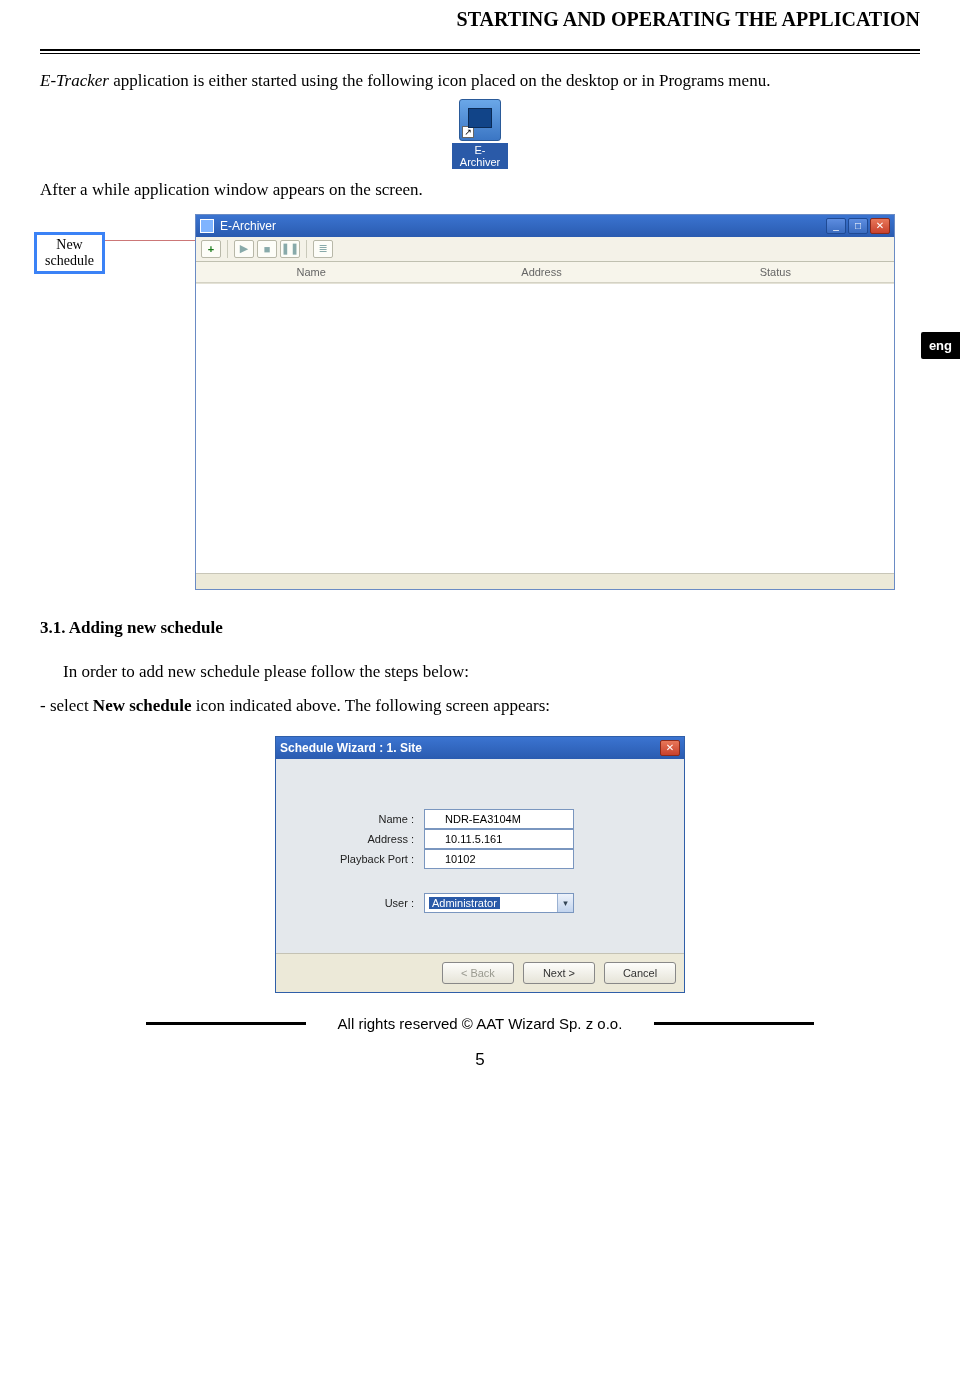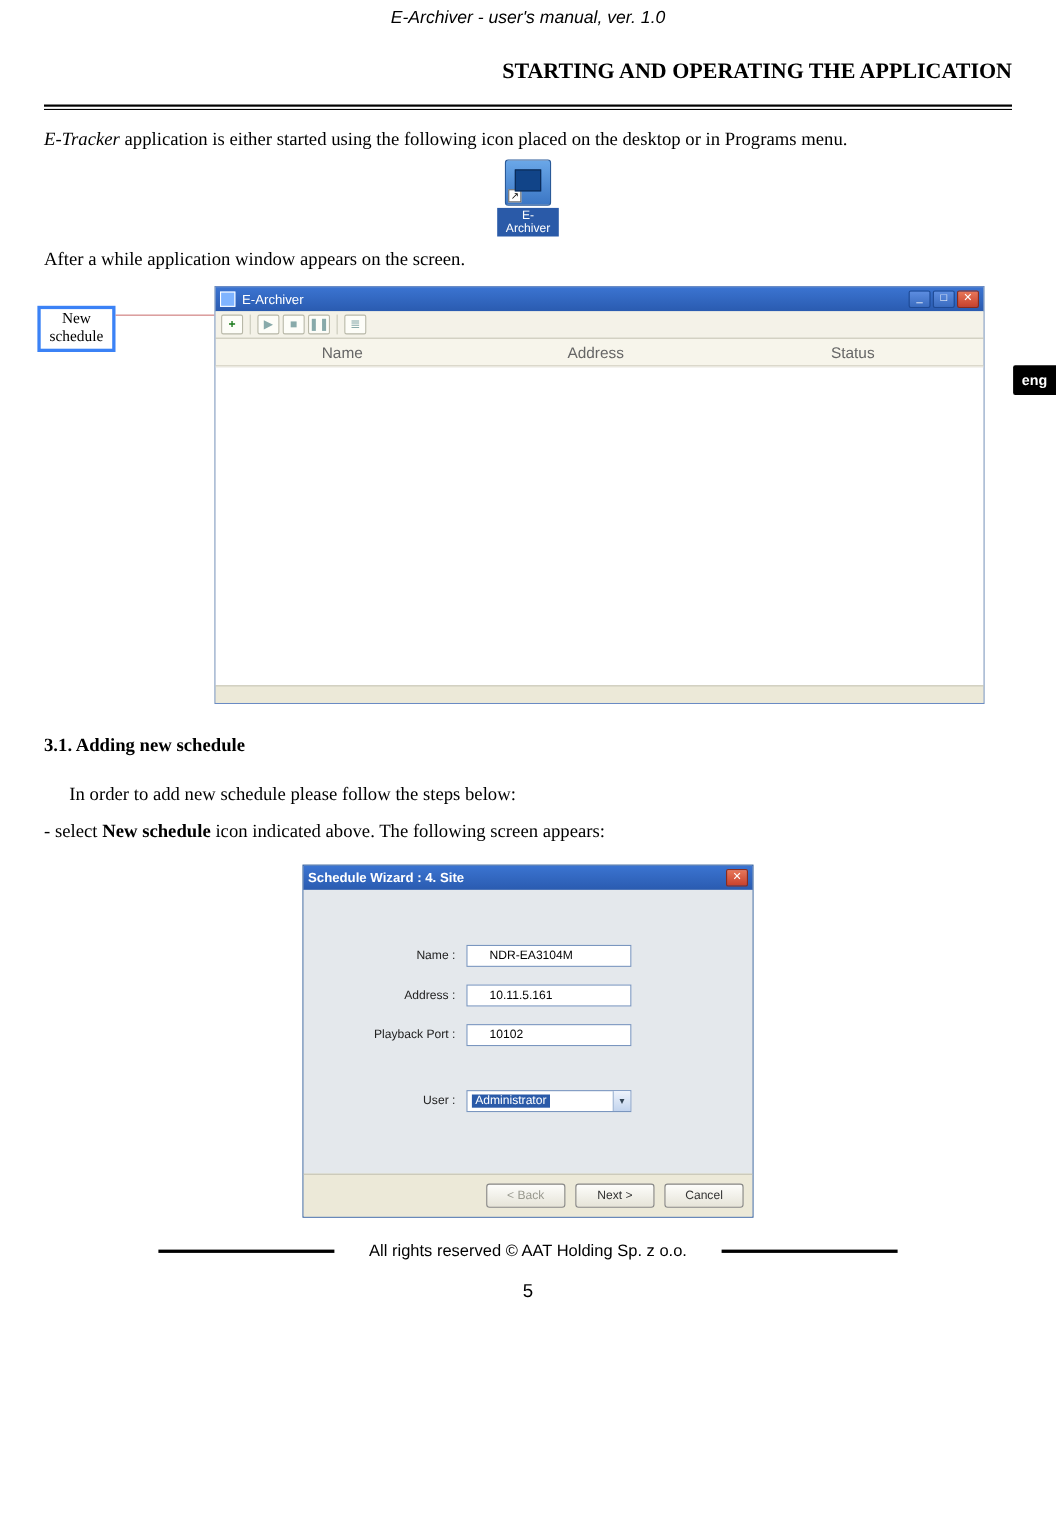--- a/index.html
+++ b/index.html
@@ -154,21 +154,21 @@
     font-size: 11px; color: #555;
   }
   .tb-sep { width: 1px; height: 18px; background: #c9c9ba; margin: 0 3px; }
   .col-headers {
     display: flex;
     background: #f7f5eb;
     border-bottom: 1px solid #d4d2c4;
     padding: 4px 0;
   }
   .col-headers > div {
-    text-align: center; color: #666; font-size: 14px;
+    text-align: center; color: #666; font-size: 11px;
   }
   .col1 { width: 33%; } .col2 { width: 33%; } .col3 { width: 34%; }
   .app-body {
     height: 290px;
     background: #fff;
     border-top: 1px solid #e4e2d6;
   }
   .app-status { height: 16px; border-top: 1px solid #c8c6b8; background:#ece9d8; }
 
   .subsection-heading {
@@ -191,21 +191,20 @@
     font-size: 11px;
     text-align: left;
   }
   .wizard .win-titlebar { height: 22px; }
   .wizard-body {
     background: #e4e8ec;
     padding: 50px 28px 40px 28px;
   }
   .form-row {
     display: flex; align-items: center;
-    margin-bottom: 16px;
   }
   .form-row label {
     width: 120px; text-align: right;
     padding-right: 10px; color: #222;
   }
   .form-row input[type=text], .form-row input[type=password] {
     width: 150px; height: 20px;
     border: 1px solid #7a96bf;
     padding: 1px 20px;
     font-size: 11px;
@@ -267,21 +266,20 @@
     font-size: 17px;
     margin-top: 18px;
   }
 </style>
 </head>
 <body>
 
 <div class="eng-tab">eng</div>
 
 <div class="page">
-  <div class="doc-header">E-Archiver - user's manual, ver. 1.0</div>
 
   <div class="chapter-title">STARTING AND OPERATING THE APPLICATION</div>
   <div class="double-rule"></div>
 
 
   <p class="body-text">
     <span class="italic-app">E-Tracker</span><span> application is either started using the following icon placed on the desktop or in Programs menu.</span>
   </p>
 
   <div class="center-block">
@@ -332,21 +330,21 @@
   <div class="subsection-heading">3.1. Adding new schedule</div>
 
   <p class="step-intro">In order to add new schedule please follow the steps below:</p>
   <p class="step-line">
     <span>- select </span><span class="bold">New schedule</span><span> icon indicated above. The following screen appears:</span>
   </p>
 
   <div class="wizard-wrap">
     <div class="wizard">
       <div class="win-titlebar">
-        <div class="title-text" style="font-weight:bold;">Schedule Wizard : 4. Site</div>
+        <div class="title-text" style="font-weight:bold;">Schedule Wizard : 1. Site</div>
         <div class="win-btn close">✕</div>
       </div>
       <div class="wizard-body">
         <div class="form-row">
           <label>Name :</label>
           <input type="text" value="NDR-EA3104M" style="">
         </div>
         <div class="form-row">
           <label>Address :</label>
           <input type="text" value="10.11.5.161" style="">
@@ -368,18 +366,18 @@
         <span class="btn disabled">&lt; Back</span>
         <span class="btn">Next &gt;</span>
         <span class="btn">Cancel</span>
       </div>
     </div>
   </div>
 
   <div class="footer-area">
     <div class="footer-row">
       <div class="footer-rule"></div>
-      <div>All rights reserved © AAT Holding Sp. z o.o.</div>
+      <div>All rights reserved © AAT Wizard Sp. z o.o.</div>
       <div class="footer-rule"></div>
     </div>
     <div class="page-number">5</div>
   </div>
 </div>
 
 </body></html>

